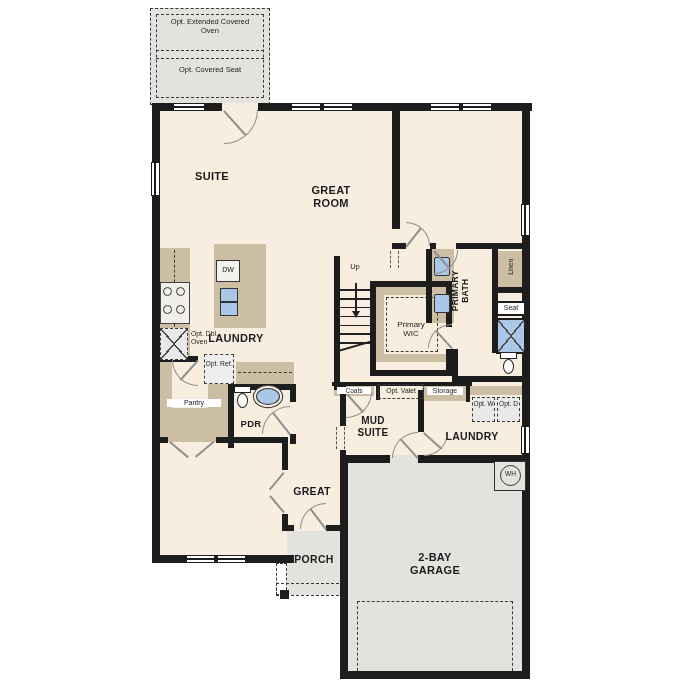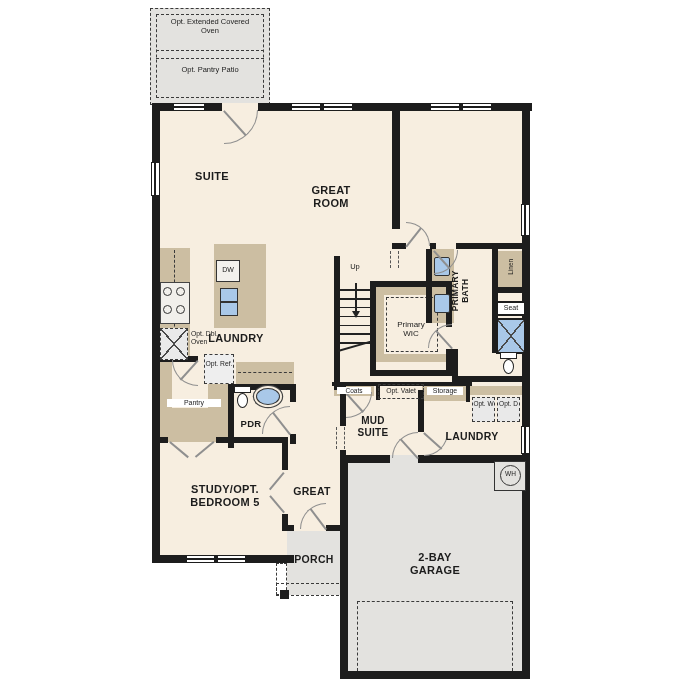--- a/index.html
+++ b/index.html
@@ -41,21 +41,21 @@
 <div id="plan">
 
   <div class="floor" style="left:155px;top:108px;width:370px;height:350px"></div>
   <div class="floor" style="left:155px;top:443px;width:190px;height:118px"></div>
 
   <div class="gray dash" style="left:150px;top:8px;width:120px;height:97px"></div>
   <div class="dash" style="left:156px;top:14px;width:108px;height:84px;background:transparent"></div>
   <div class="dash-h" style="left:156px;top:50px;width:108px"></div>
   <div class="dash-h" style="left:156px;top:58px;width:108px"></div>
   <div class="lbl sm" style="left:170px;top:18px;width:80px;font-size:7.5px">Opt. Extended Covered Oven</div>
-  <div class="lbl sm" style="left:160px;top:66px;width:100px;font-size:7.5px">Opt. Pantry Patio</div>
+  <div class="lbl sm" style="left:160px;top:66px;width:100px;font-size:7.5px">Opt. Covered Seat</div>
 
   <div class="gray" style="left:344px;top:459px;width:180px;height:214px"></div>
   <div class="gray" style="left:287px;top:531px;width:53px;height:64px"></div>
   <div class="dash" style="left:276px;top:563px;width:11px;height:32px;background:transparent"></div>
   <div class="dash" style="left:276px;top:583px;width:68px;height:13px;background:transparent"></div>
   <div class="wall" style="left:280px;top:590px;width:9px;height:9px"></div>
   <div class="dash" style="left:357px;top:601px;width:156px;height:70px;background:transparent;border-bottom:none"></div>
 
   <div class="tan" style="left:160px;top:248px;width:30px;height:110px"></div>
   <div class="dash-v" style="left:174px;top:250px;height:106px"></div>
@@ -192,21 +192,20 @@
 
   <div class="lbl" style="left:180px;top:170px;width:64px;font-size:11px">SUITE</div>
   <div class="lbl" style="left:300px;top:184px;width:62px;font-size:11px">GREAT ROOM</div>
   <div class="lbl" style="left:203px;top:332px;width:66px;font-size:11px">LAUNDRY</div>
   <div class="lbl sm" style="left:389px;top:320px;width:44px;font-size:8px">Primary WIC</div>
   <div class="lbl" style="left:431px;top:281px;width:60px;font-size:8.5px;transform:rotate(-90deg)">PRIMARY BATH</div>
   <div class="lbl" style="left:234px;top:419px;width:34px;font-size:9.5px">PDR</div>
   <div class="lbl sm chip" style="left:167px;top:399px;width:54px;font-size:7px">Pantry</div>
   <div class="lbl" style="left:347px;top:415px;width:52px;font-size:10px">MUD SUITE</div>
   <div class="lbl" style="left:432px;top:430px;width:80px;font-size:10.5px">LAUNDRY</div>
-  <div class="lbl" style="left:165px;top:483px;width:120px;font-size:11px">STUDY/OPT. BEDROOM 5</div>
   <div class="lbl" style="left:284px;top:485px;width:56px;font-size:10.5px">GREAT</div>
   <div class="lbl" style="left:286px;top:553px;width:56px;font-size:10.5px">PORCH</div>
   <div class="lbl" style="left:400px;top:551px;width:70px;font-size:11px">2-BAY GARAGE</div>
 
   <div class="lbl sm" style="left:340px;top:263px;width:30px;font-size:7.5px">Up</div>
   <div class="lbl sm" style="left:216px;top:266px;width:24px;font-size:7px">DW</div>
   <div class="lbl sm" style="left:191px;top:330px;width:28px;font-size:6.8px;text-align:left">Opt. Dbl. Oven</div>
   <div class="lbl sm" style="left:204px;top:360px;width:30px;font-size:6.8px">Opt. Ref.</div>
   <div class="lbl sm chip" style="left:337px;top:387px;width:34px;font-size:6.5px">Coats</div>
   <div class="lbl sm" style="left:379px;top:387px;width:44px;font-size:6.8px;white-space:nowrap">Opt. Valet</div>

